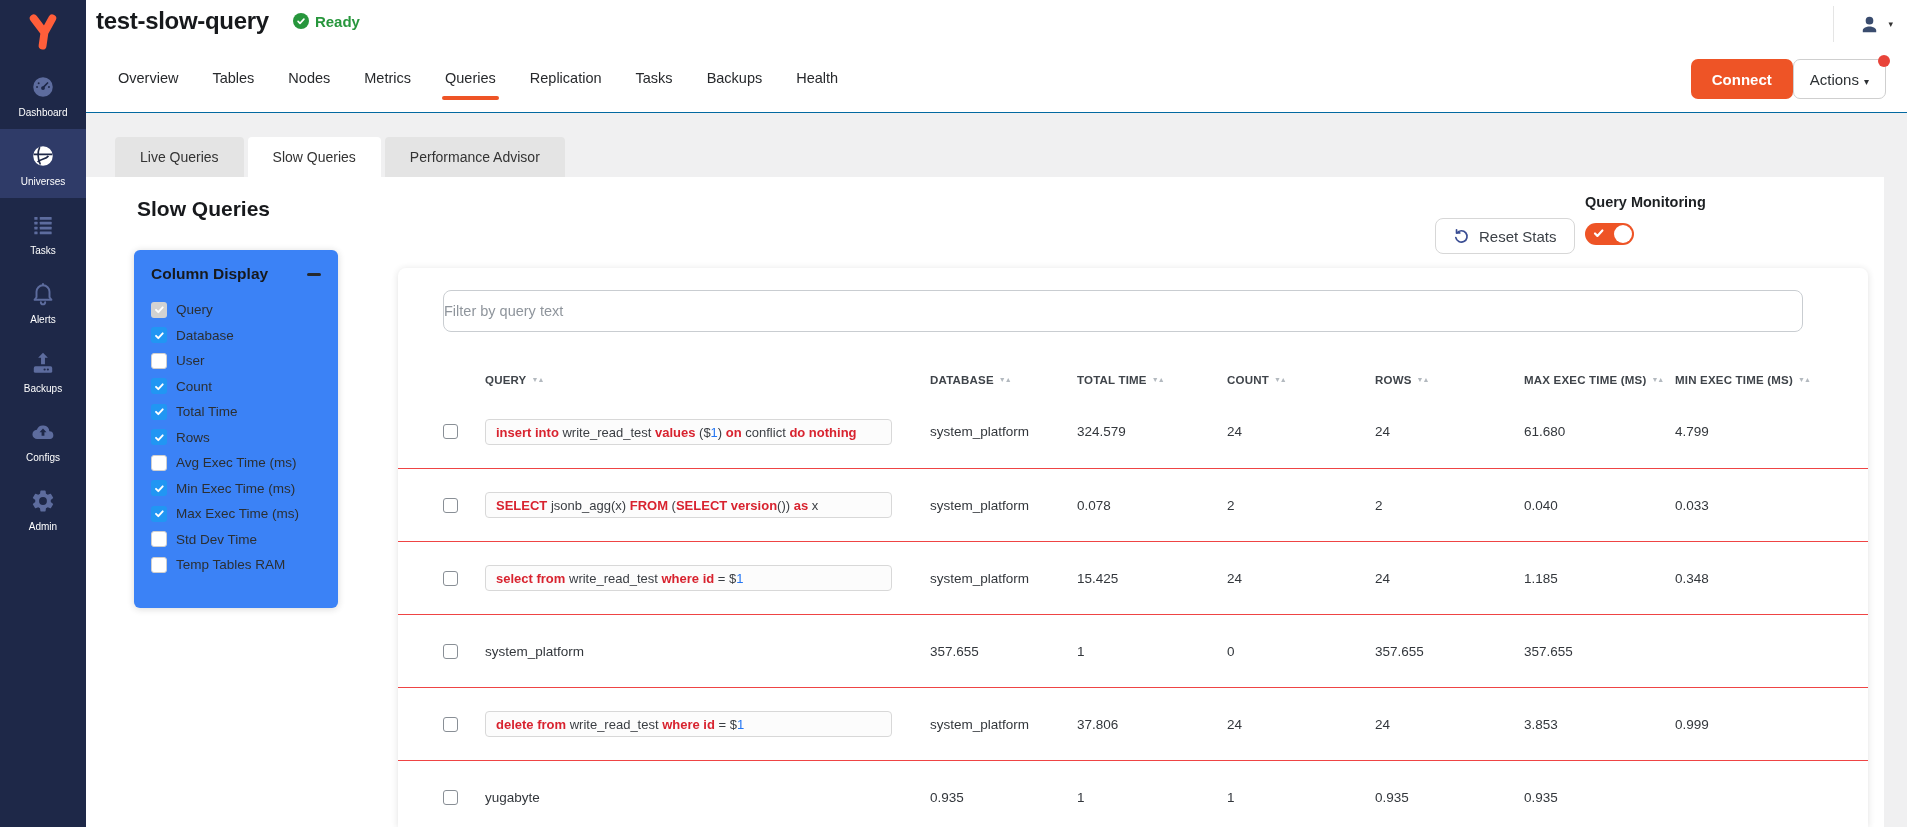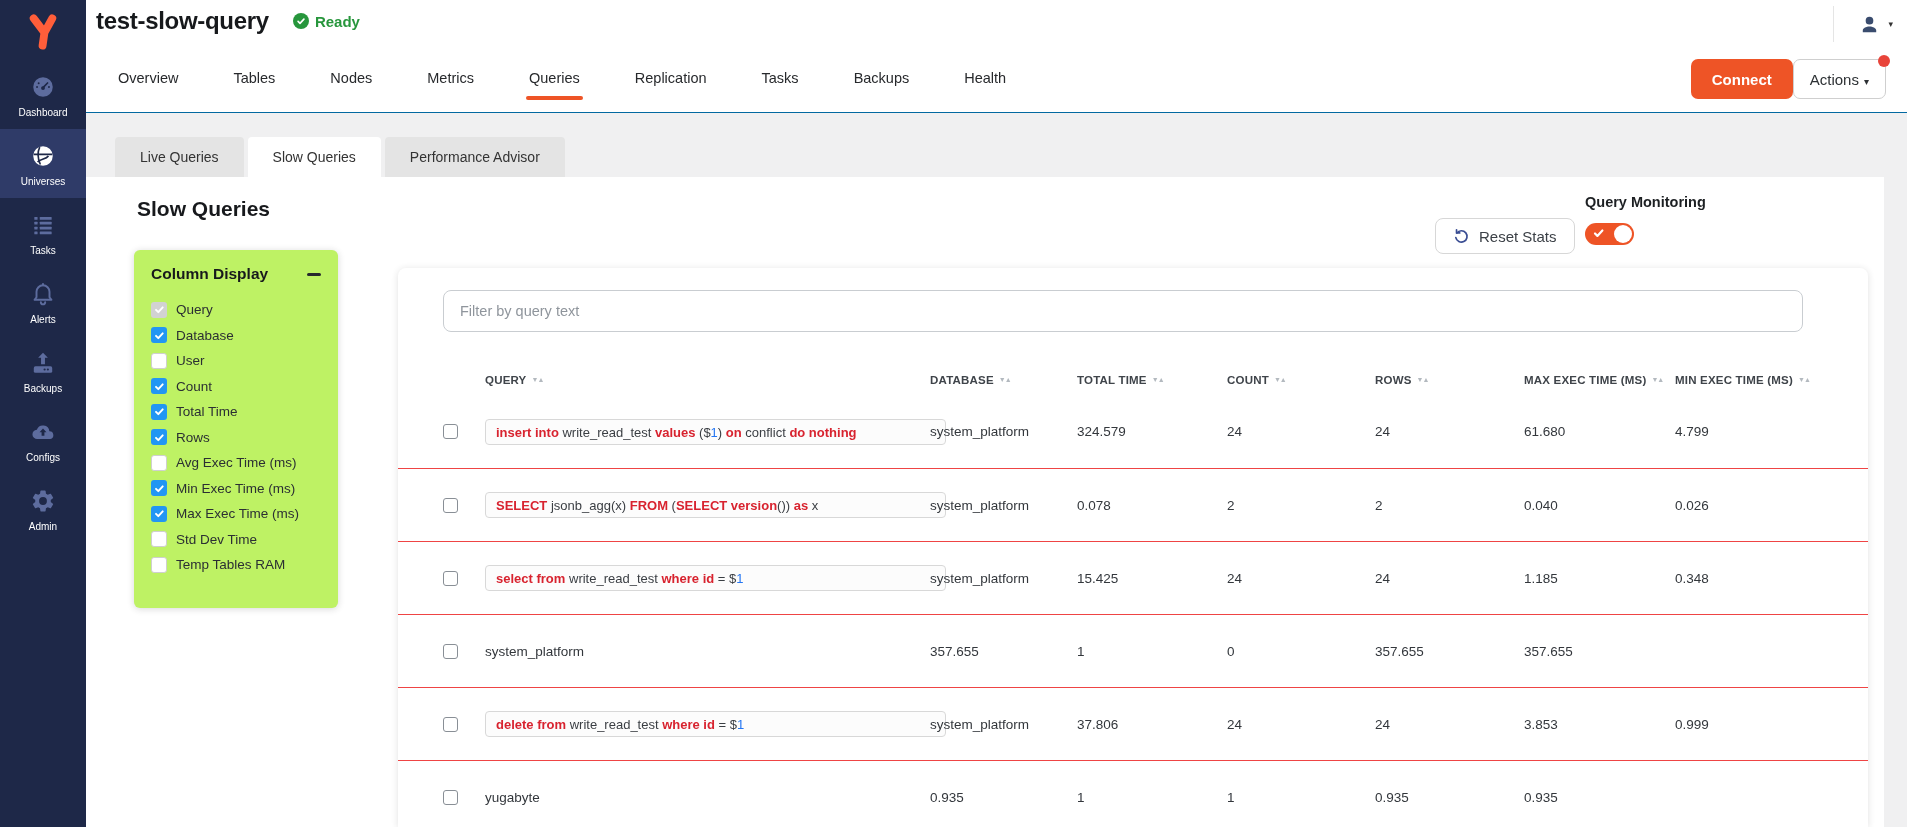--- a/index.html
+++ b/index.html
@@ -19,21 +19,21 @@
   
   .header { position:absolute; left:86px; top:0; right:0; height:113px; background:#fff; border-bottom:1px solid #0369a1; }
   .title-row { position:absolute; left:10px; top:7px; display:flex; align-items:center; gap:24px; }
   .page-name { font-size:24px; font-weight:700; color:#17191c; letter-spacing:-0.3px; }
   .ready { display:flex; align-items:center; gap:6px; font-size:15px; font-weight:700; color:#27963c; }
   .ready-ic { width:16px; height:16px; border-radius:50%; background:#27963c; display:flex; align-items:center; justify-content:center; }
   .user-area { position:absolute; right:14px; top:5px; display:flex; align-items:center; height:38px; cursor:pointer; }
   .user-divider { width:1px; height:36px; background:#e5e5e5; margin-right:24px; }
   .person-ic { color:#3a4c6e; display:flex; }
   .user-caret { font-size:9px; color:#333; margin-left:7px; }
-  .nav-tabs { position:absolute; left:32px; top:55px; height:45px; display:flex; gap:55px; }
+  .nav-tabs { position:absolute; left:32px; top:55px; height:45px; display:flex; gap:34px; }
   .nav-tab { font-size:14.5px; color:#27292c; position:relative; display:flex; align-items:center; cursor:pointer; }
   .nav-tab.active::after { content:""; position:absolute; left:-3px; right:-3px; bottom:0; height:4px; border-radius:2px; background:#ee5426; }
   .header-buttons { position:absolute; right:21px; top:59px; display:flex; gap:0; }
   .connect-btn { height:40px; padding:0 21px; border:none; border-radius:7px; background:#ee5426; color:#fff; font-size:15px; font-weight:700; cursor:pointer; font-family:inherit; }
   .actions-btn { position:relative; height:40px; padding:0 16px; border:1px solid #cfcfcf; border-radius:7px; background:#fff; color:#2d3134; font-size:15px; cursor:pointer; font-family:inherit; }
   .actions-caret { font-size:10px; margin-left:5px; }
   .actions-dot { position:absolute; top:-5px; right:-5px; width:12px; height:12px; border-radius:50%; background:#e8443a; }
 
   
   .content { position:absolute; left:86px; top:113px; right:0; bottom:0; background:#f0f0f1;border-radius:9px; }
@@ -43,44 +43,44 @@
   .panel { position:absolute; left:0; top:64px; right:23px; bottom:0; background:#fff; }
   .pg-title { position:absolute; left:51px; top:20px; font-size:21px; font-weight:700; color:#17191c; }
   .reset-btn { position:absolute; left:1349px; top:41px; height:36px; display:flex; align-items:center; gap:9px; padding:0 17px; background:#fff; border:1px solid #d7d7d7; border-radius:8px; font-size:15px; color:#3c4147; cursor:pointer; font-family:inherit; }
   .reset-ic { color:#3a4d93; display:flex; }
   .qm-label { position:absolute; left:1499px; top:17px; font-size:14.5px; font-weight:700; color:#1d2023; }
   .toggle { position:absolute; left:1499px; top:46px; width:49px; height:22px; border-radius:12px; background:#ee5426; cursor:pointer; }
   .toggle-knob { position:absolute; right:2px; top:2px; width:18px; height:18px; border-radius:50%; background:#fff; }
   .toggle-check { position:absolute; left:8px; top:4px; display:flex; }
 
   
-  .col-card { position:absolute; left:48px; top:73px; width:204px; height:358px; background:#bef264; border-radius:6px; box-shadow:0 1px 7px rgba(40,40,40,.18); padding:15px 17px; }
+  .col-card { position:absolute; left:48px; top:73px; width:204px; height:358px; background:#3b82f6; border-radius:6px; box-shadow:0 1px 7px rgba(40,40,40,.18); padding:15px 17px; }
   .col-head { display:flex; align-items:center; justify-content:space-between; }
   .col-title { font-size:15.5px; font-weight:700; color:#17191c; }
   .minus-ic { width:14px; height:3px; background:#26292d; border-radius:1.5px; cursor:pointer; }
   .col-list { margin-top:14px; }
   .col-opt { display:flex; align-items:center; gap:9px; height:25.5px; cursor:pointer; }
   .cb { width:16px; height:16px; border-radius:3px; display:flex; align-items:center; justify-content:center; flex:none; }
   .cb.checked { background:#2196f3; }
   .cb.checked-disabled { background:#d2d2d2; }
   .cb.unchecked { background:#fff; border:1.5px solid #cfcfcf; }
   .col-opt-label { font-size:13.5px; color:#2b2f33; }
 
   
   .table-card { position:absolute; left:312px; top:91px; width:1470px; bottom:0; background:#fff; border-radius:8px 8px 0 0; box-shadow:0 1px 7px rgba(40,40,40,.14); overflow:hidden; }
-  .filter-input { display:block; margin:22px 65px 0 45px; width:1360px; height:42px; border:1px solid #c9cdd1; border-radius:8px; padding:0 16px; font-size:14.5px; color:#333; font-family:inherit; outline:none; }
+  .filter-input { display:block; margin:22px 65px 0 45px; width:1360px; height:42px; border:1px solid #c9cdd1; border-radius:8px; padding:0 0; font-size:14.5px; color:#333; font-family:inherit; outline:none; }
   .filter-input::placeholder { color:#8f959c; }
   .tgrid { display:grid; grid-template-columns:42px 445px 147px 150px 148px 149px 151px 1fr; align-items:center; padding:0 48px 0 45px; }
   .thead { margin-top:33px; height:30px; }
   .th { font-size:11.5px; font-weight:700; color:#3f444a; letter-spacing:.2px; white-space:nowrap; }
   .sort { font-size:7px; color:#b3b9bf; letter-spacing:-1px; margin-left:5px; vertical-align:2px; cursor:pointer; }
   .trow { height:73px; }
   .trow + .trow { border-top:1px solid #ef4444; }
   .row-cb { width:15px; height:15px; border:1.5px solid #898f96; border-radius:3px; background:#fff; cursor:pointer; }
-  .qbox { width:461px; height:26px; border:1px solid #d8d8d8; border-radius:4px; background:#fcfcfc; padding:3px 10px; font-size:13px; line-height:19px; color:#3a3e43; white-space:nowrap; overflow:hidden; cursor:pointer; }
+  .qbox { width:407px; height:26px; border:1px solid #d8d8d8; border-radius:4px; background:#fcfcfc; padding:3px 10px; font-size:13px; line-height:19px; color:#3a3e43; white-space:nowrap; overflow:hidden; cursor:pointer; }
   .q-kw { color:#d8232f; font-weight:700; }
   .q-lit { color:#2476f2; }
   .tcell { font-size:13.5px; color:#33373c; }
 </style>
 </head>
 <body>
 
 <div class="sidebar">
   <div class="logo-wrap">
     <svg width="40" height="40" viewBox="0 0 28 28" fill="none">
@@ -356,21 +356,21 @@
             <span class="tcell">4.799</span>
           </div>
           <div class="tgrid trow">
             <span class="row-cb"></span>
             <span class="qbox"><span class="q-kw">SELECT</span><span> jsonb_agg(x) </span><span class="q-kw">FROM</span><span> (</span><span class="q-kw">SELECT</span><span> </span><span class="q-kw">version</span><span>()) </span><span class="q-kw">as</span><span> x</span></span>
             <span class="tcell">system_platform</span>
             <span class="tcell">0.078</span>
             <span class="tcell">2</span>
             <span class="tcell">2</span>
             <span class="tcell">0.040</span>
-            <span class="tcell">0.026</span>
+            <span class="tcell">0.033</span>
           </div>
           <div class="tgrid trow">
             <span class="row-cb"></span>
             <span class="qbox"><span class="q-kw">select from</span><span> write_read_test </span><span class="q-kw">where id</span><span> = $</span><span class="q-lit">1</span></span>
             <span class="tcell">system_platform</span>
             <span class="tcell">15.425</span>
             <span class="tcell">24</span>
             <span class="tcell">24</span>
             <span class="tcell">1.185</span>
             <span class="tcell">0.348</span>

